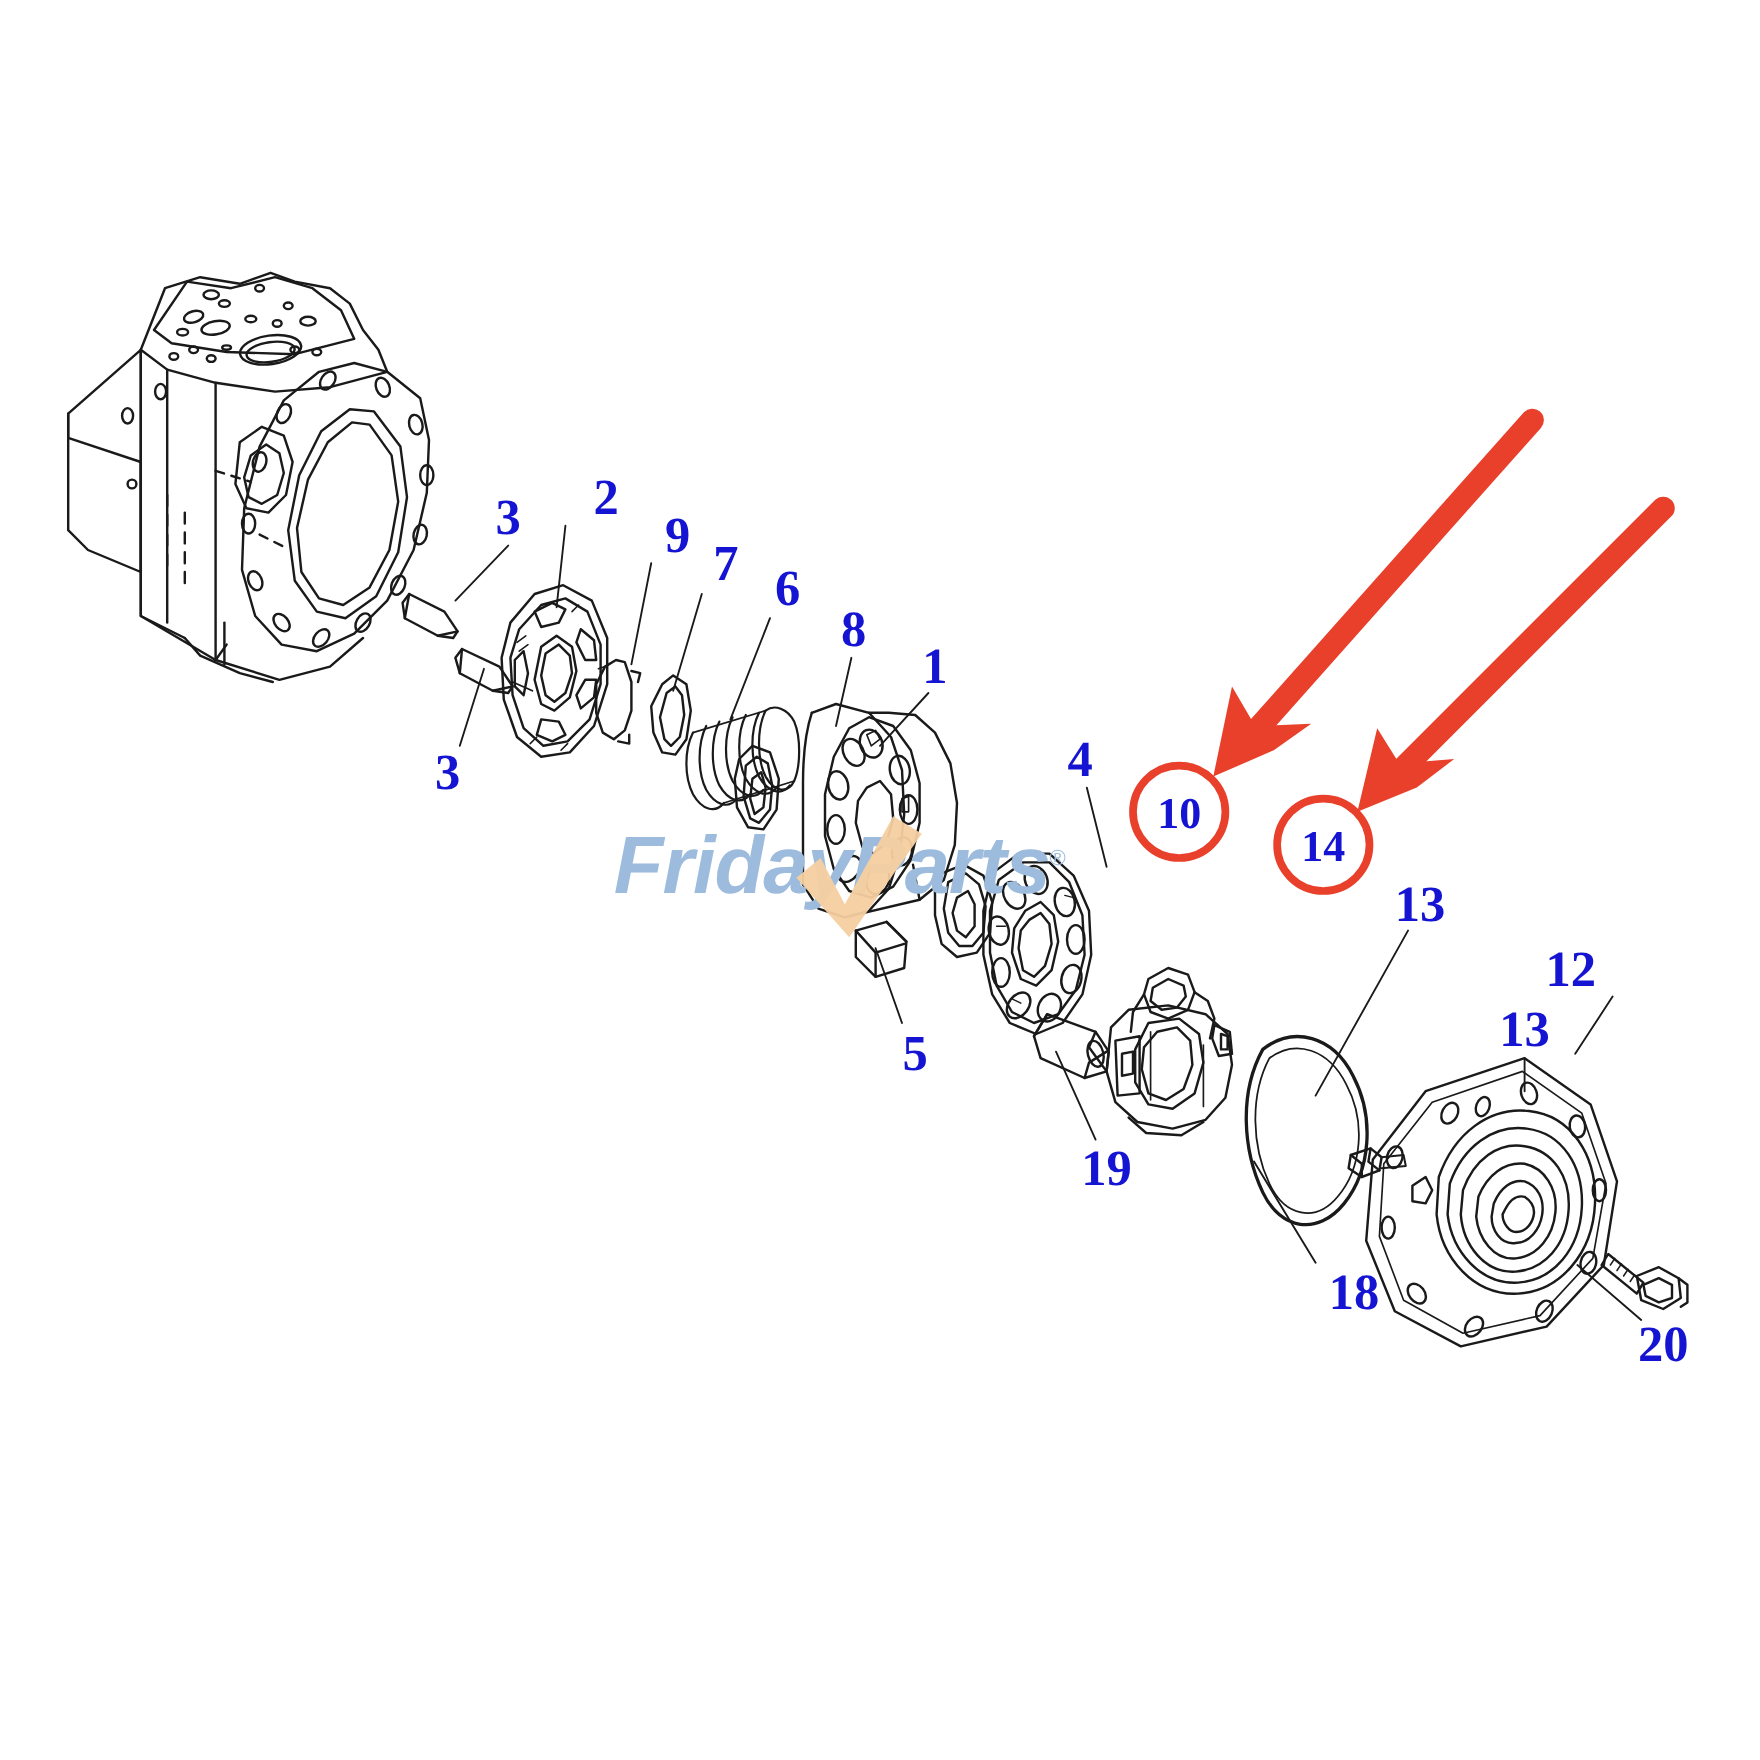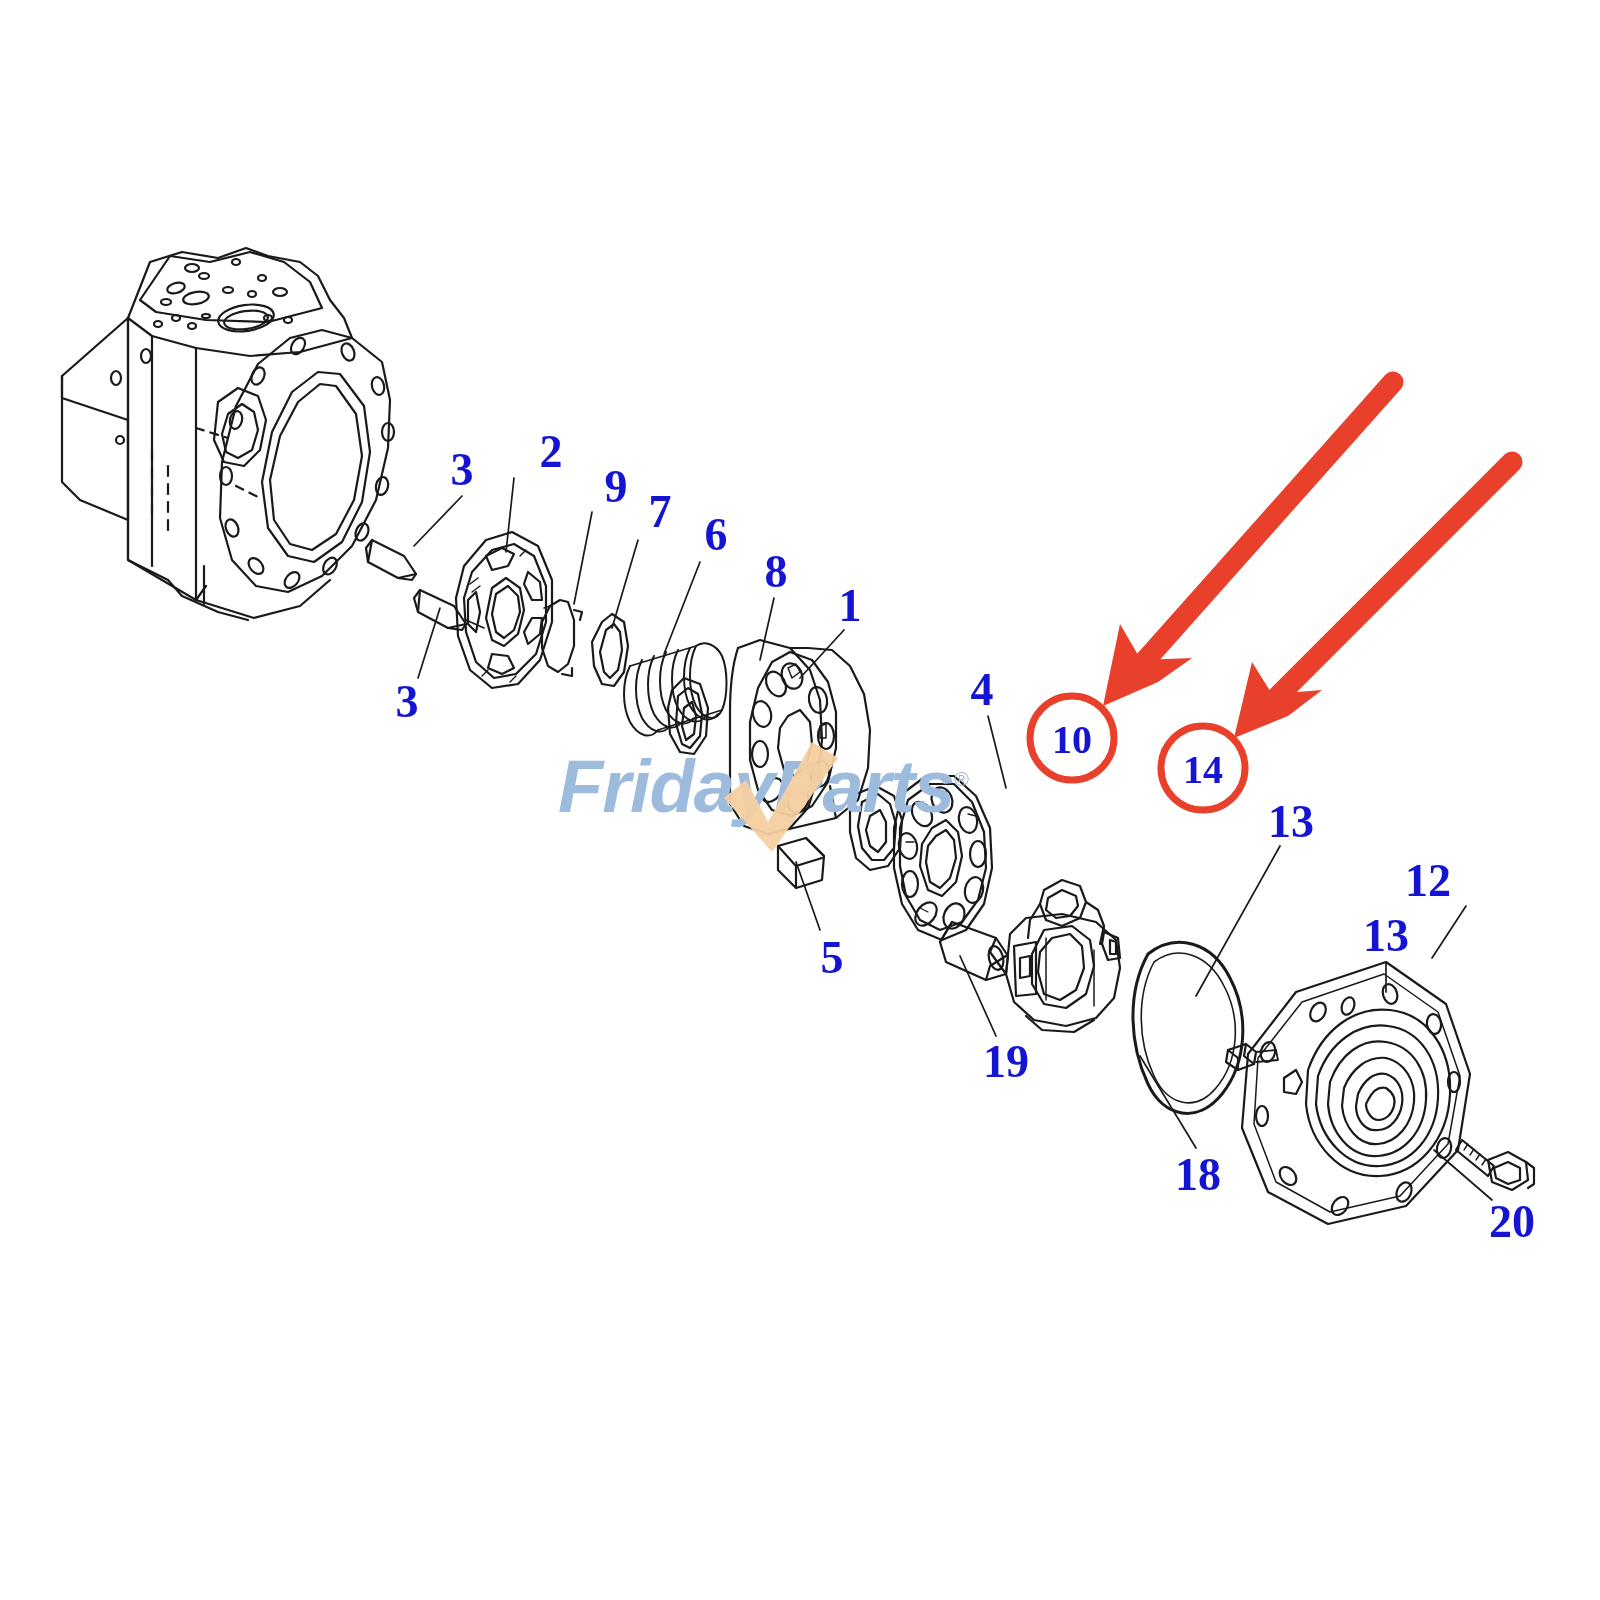--- a/index.html
+++ b/index.html
@@ -432,20 +432,20 @@
     <div class="callout" style="left:716px;top:535px">6</div>
     <div class="callout" style="left:776px;top:572px">8</div>
     <div class="callout" style="left:850px;top:606px">1</div>
     <div class="callout" style="left:407px;top:702px">3</div>
     <div class="callout" style="left:832px;top:958px">5</div>
     <div class="callout" style="left:982px;top:690px">4</div>
     <div class="callout" style="left:1006px;top:1062px">19</div>
     <div class="callout" style="left:1291px;top:822px">13</div>
     <div class="callout" style="left:1428px;top:881px">12</div>
     <div class="callout" style="left:1386px;top:936px">13</div>
-    <div class="callout" style="left:1198px;top:1175px">18</div>
+    <div class="callout" style="left:1231px;top:1175px">18</div>
     <div class="callout" style="left:1512px;top:1222px">20</div>
 
     <div class="callout circled" style="left:1072px;top:740px">10</div>
     <div class="callout circled" style="left:1203px;top:770px">14</div>
   </div>
 
 </div>
 
 </body></html>

